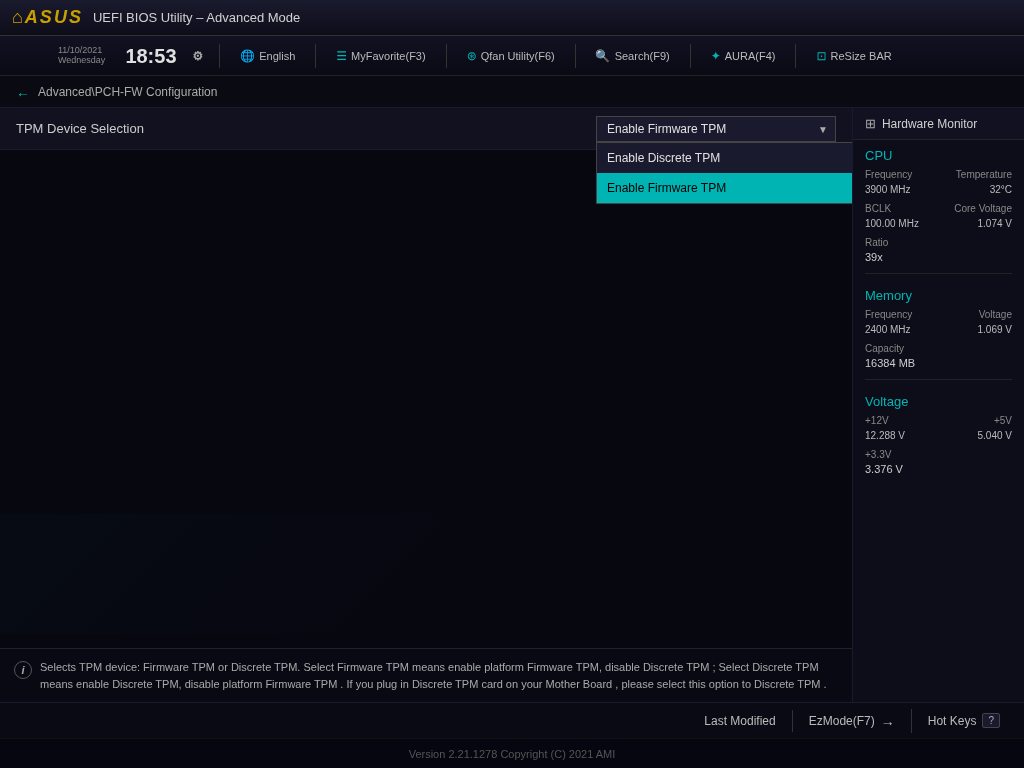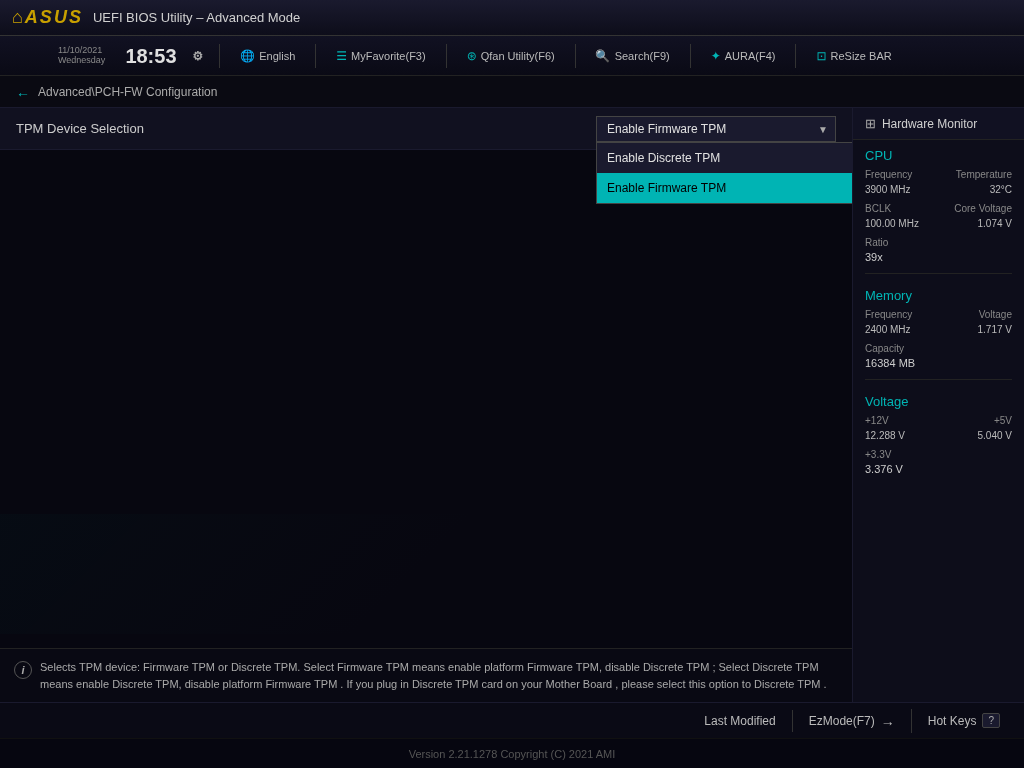--- a/index.html
+++ b/index.html
@@ -534,21 +534,21 @@
       <div class="hw-divider"></div>
 
       <div class="section-header">Memory</div>
 
       <div class="hw-row">
         <span class="hw-label">Frequency</span>
         <span class="hw-label">Voltage</span>
       </div>
       <div class="hw-row">
         <span class="hw-value">2400 MHz</span>
-        <span class="hw-value">1.717 V</span>
+        <span class="hw-value">1.069 V</span>
       </div>
 
       <div class="hw-row" style="margin-top:4px">
         <span class="hw-label">Capacity</span>
       </div>
       <div class="hw-single">16384 MB</div>
 
       <div class="hw-divider"></div>
 
       <div class="section-header">Voltage</div>

